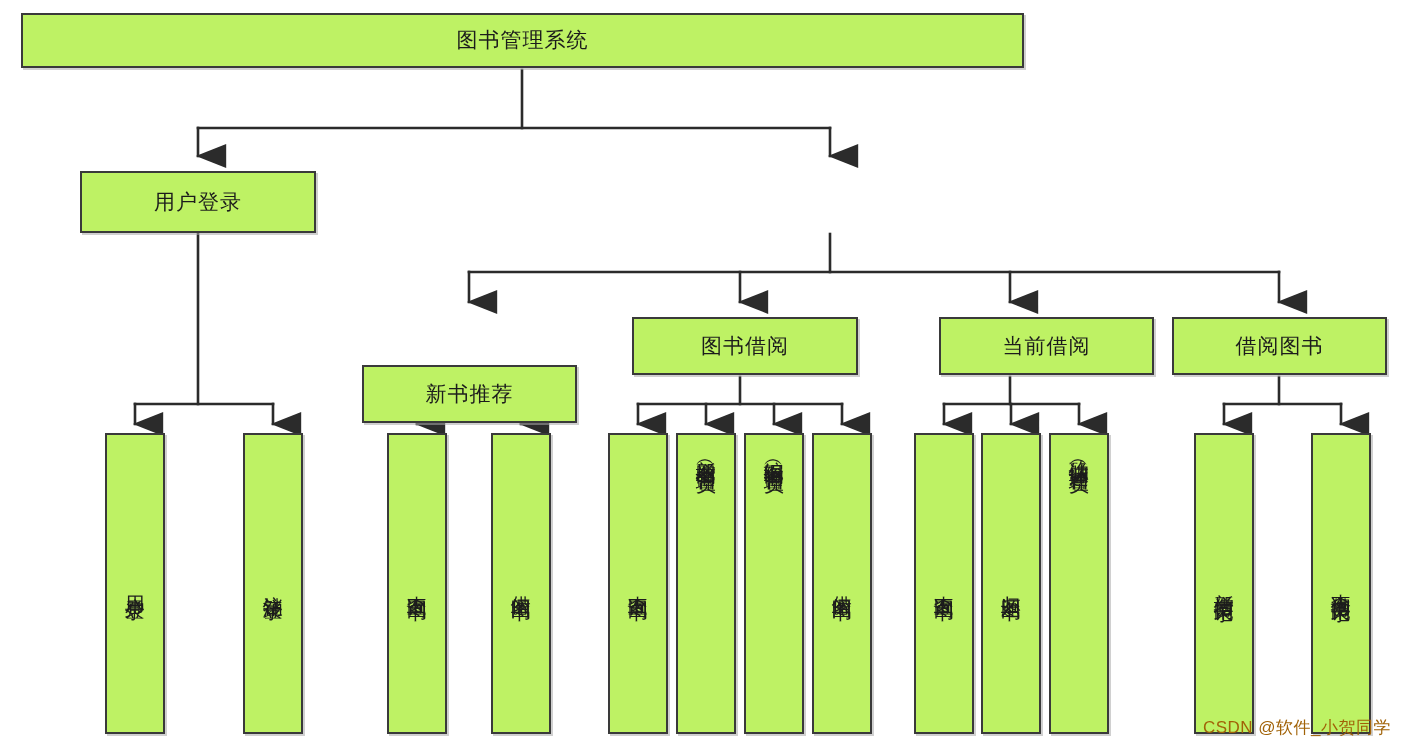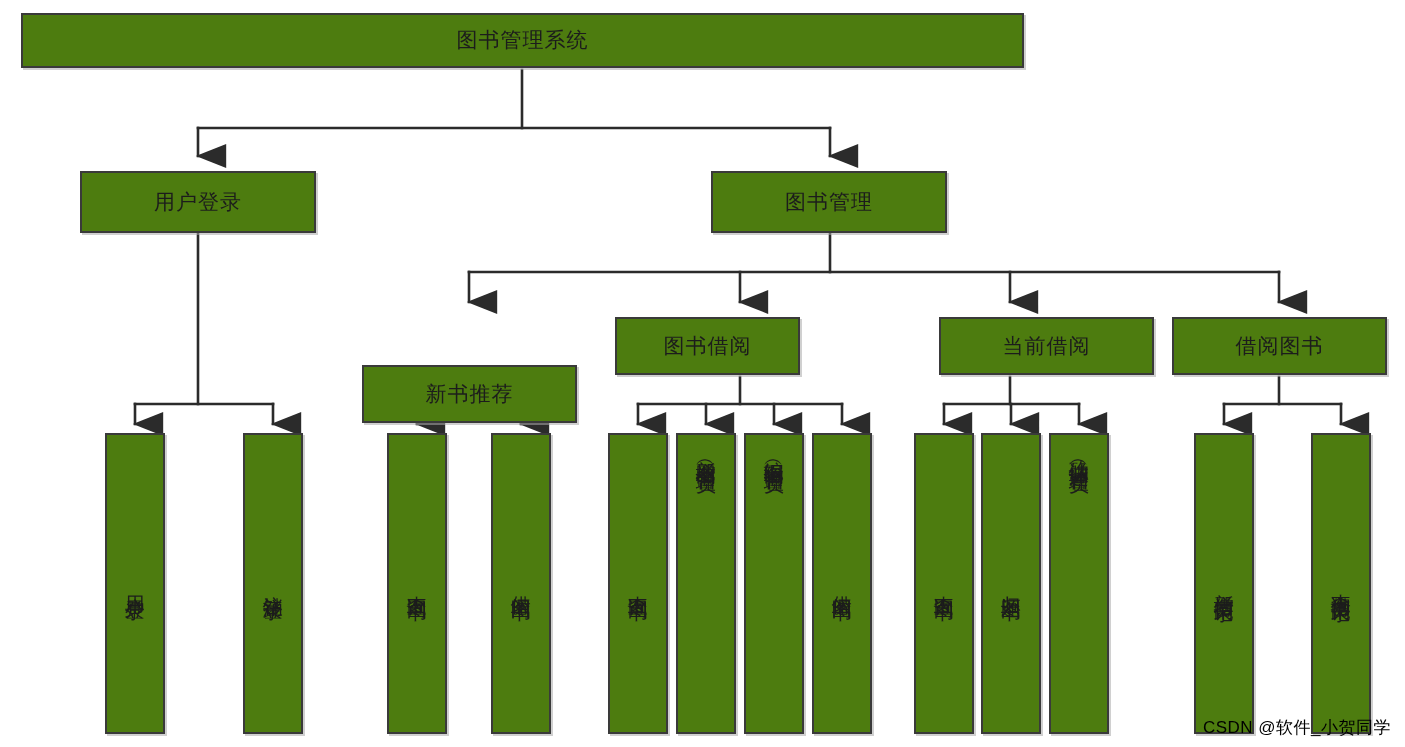--- a/index.html
+++ b/index.html
@@ -24,21 +24,21 @@
     left: 0;
     top: 0;
     width: 1405px;
     height: 747px;
     pointer-events: none;
   }
   .node-box {
     position: absolute;
     box-sizing: border-box;
     border: 2.5px solid #3a3a3a;
-    background: #4d7c0f;
+    background: #bef264;
     box-shadow: 2px 2px 0 0 rgba(170,170,170,0.55);
     display: flex;
     align-items: center;
     justify-content: center;
     text-align: left;
   }
   .node-label {
     font-size: 21px;
     line-height: 1.15;
     letter-spacing: 1px;
@@ -61,21 +61,21 @@
   }
   .node-box.vertical.fit-mid {
     align-items: center;
     padding-top: 0;
   }
   #watermark {
     position: absolute;
     right: 14px;
     bottom: 8px;
     font-size: 17px;
-    color: #000000;
+    color: #a16207;
     letter-spacing: 0.5px;
     user-select: none;
     white-space: nowrap;
   }
 </style>
 </head>
 <body>
 
 <div id="diagram-canvas">
 
@@ -137,29 +137,26 @@
   </svg>
 
   <div class="node-box" style="left:21px; top:13px; width:1003px; height:55px;">
     <span class="node-label">图书管理系统</span>
   </div>
 
   <div class="node-box" style="left:80px; top:171px; width:236px; height:62px;">
     <span class="node-label">用户登录</span>
   </div>
 
-  <div class="node-box" style="left:711px; top:171px; width:236px; height:62px;">
-    <span class="node-label">图书管理</span>
-  </div>
 
   <div class="node-box" style="left:362px; top:317px; width:215px; height:58px;margin-top:48px;">
     <span class="node-label">新书推荐</span>
   </div>
 
-  <div class="node-box" style="left:615px; top:317px; width:185px; height:58px;">
+  <div class="node-box" style="left:632px; top:317px; width:226px; height:58px;">
     <span class="node-label">图书借阅</span>
   </div>
 
   <div class="node-box" style="left:902px; top:317px; width:215px; height:58px;margin-left:37px;">
     <span class="node-label">当前借阅</span>
   </div>
 
   <div class="node-box" style="left:1172px; top:317px; width:215px; height:58px;">
     <span class="node-label">借阅图书</span>
   </div>

